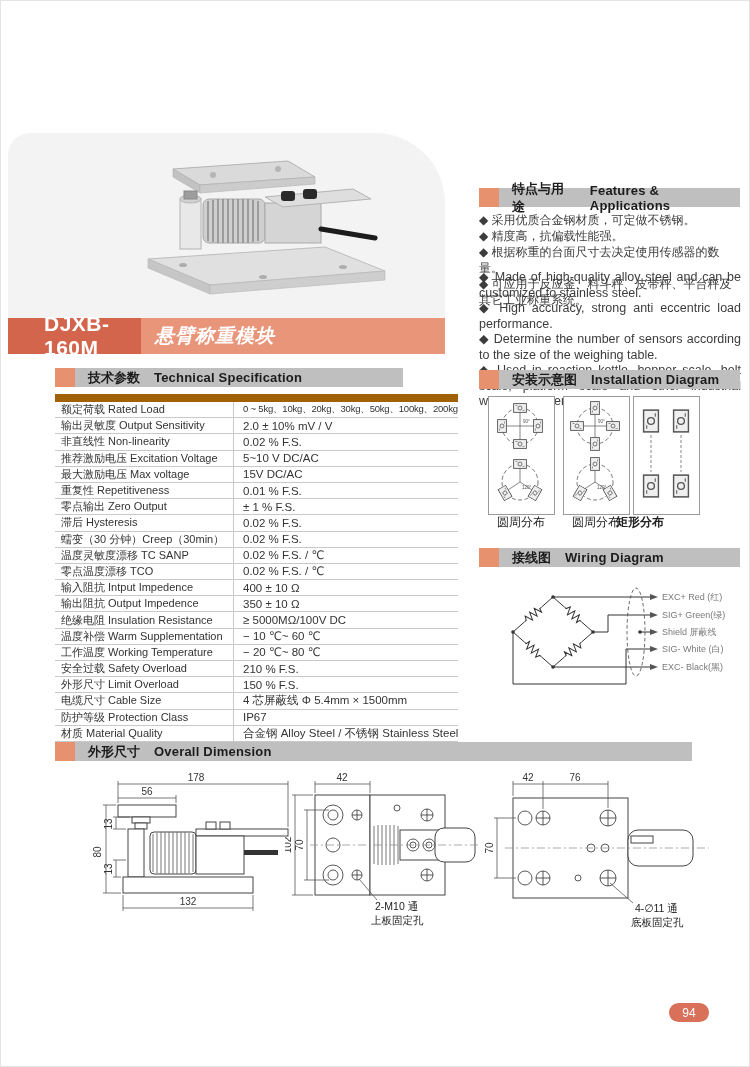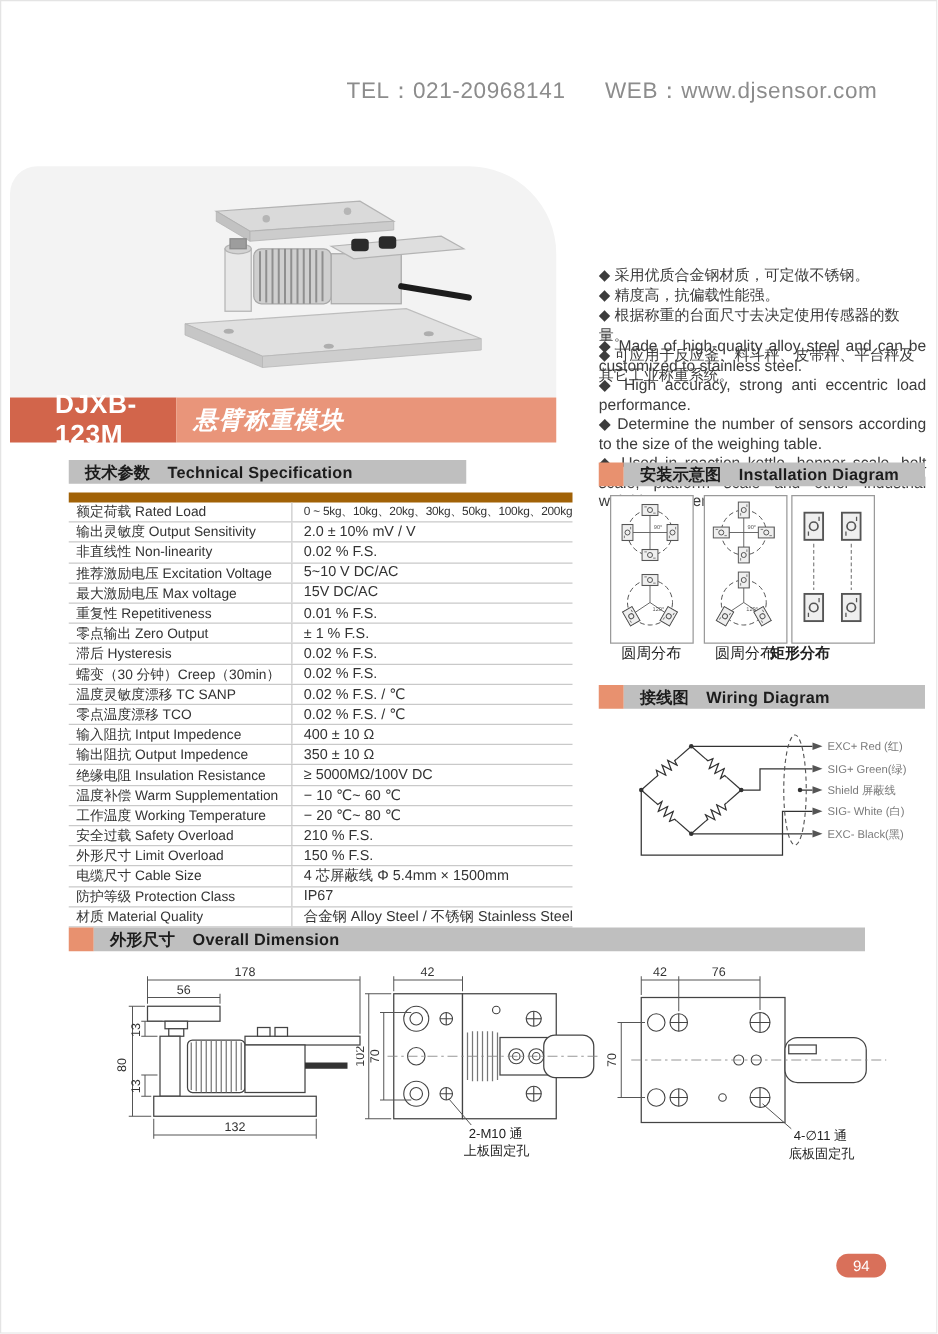--- a/index.html
+++ b/index.html
@@ -50,24 +50,20 @@
   .dim{font-size:10px;fill:#333;}
   .note{font-size:10.5px;fill:#222;}
   .wlabel{font-size:9px;fill:#7a7a7a;}
   .angle{font-size:4.5px;fill:#555;}
 </style>
 </head>
 <body>
 
 <div class="page">
 
-  <div class="contact">
-    <span>TEL：021-20968141</span>
-    <span>WEB：www.djsensor.com</span>
-  </div>
 
   <div class="hero">
     <svg width="340" height="170" viewBox="0 0 340 170">
 
       <polygon points="120,28 235,20 262,36 147,44" fill="#dadada" stroke="#b3b3b3" stroke-width="1"></polygon>
       <polygon points="120,28 147,44 147,52 120,36" fill="#c2c2c2" stroke="#b0b0b0" stroke-width="0.6"></polygon>
       <polygon points="147,44 262,36 262,43 147,52" fill="#cccccc" stroke="#b0b0b0" stroke-width="0.6"></polygon>
       <circle cx="160" cy="34" r="3" fill="#b5b5b5"></circle>
         <circle cx="225" cy="28" r="3" fill="#b5b5b5"></circle>
 
@@ -100,40 +96,47 @@
       <polygon points="95,118 272,106 332,130 157,144" fill="#e0e0e0" stroke="#bdbdbd"></polygon>
       <polygon points="95,118 157,144 157,153 95,127" fill="#c6c6c6" stroke="#b5b5b5" stroke-width="0.6"></polygon>
       <polygon points="157,144 332,130 332,139 157,153" fill="#cecece" stroke="#b5b5b5" stroke-width="0.6"></polygon>
       <ellipse cx="130" cy="124" rx="4" ry="2" fill="#aeaeae"></ellipse>
       <ellipse cx="290" cy="126" rx="4" ry="2" fill="#aeaeae"></ellipse>
       <ellipse cx="210" cy="136" rx="4" ry="2" fill="#aeaeae"></ellipse>
     </svg>
   </div>
 
   <div class="titlebar">
-    <div class="model">DJXB-123M</div>
+    <div class="model">DJXB-160M</div>
     <div class="prodname">悬臂称重模块</div>
   </div>
 
+  <div class="secbar" style="left:479px;top:188px;width:261px;">
+    <div class="sq"></div>
+    <div class="bar">
+      <span class="zh">特点与用途</span>
+      <span class="en">Features &amp; Applications</span>
+    </div>
+  </div>
 
   <div class="feat-list">
     <p>◆ 采用优质合金钢材质，可定做不锈钢。</p>
     <p>◆ 精度高，抗偏载性能强。</p>
     <p>◆ 根据称重的台面尺寸去决定使用传感器的数量。</p>
     <p>◆ 可应用于反应釜、料斗秤、皮带秤、平台秤及其它工业称重系统。</p>
   </div>
 
   <div class="feat-en">
     <p>◆ Made of high-quality alloy steel and can be customized to stainless steel.</p>
     <p>◆ High accuracy, strong anti eccentric load performance.</p>
     <p>◆ Determine the number of sensors according to the size of the weighing table.</p>
     <p>◆ Used in reaction kettle, hopper scale, belt scale, platform scale and other industrial weighing systems.</p>
   </div>
 
-  <div class="secbar" style="left:55px;top:368px;width:318px;flex-direction:column;">
+  <div class="secbar" style="left:55px;top:368px;width:348px;">
     <div class="sq"></div>
     <div class="bar">
       <span class="zh">技术参数</span>
       <span class="en">Technical Specification</span>
     </div>
   </div>
 
   <div class="spec-table">
     <div class="spec-row">
         <div class="spec-label">额定荷载 Rated Load</div>

